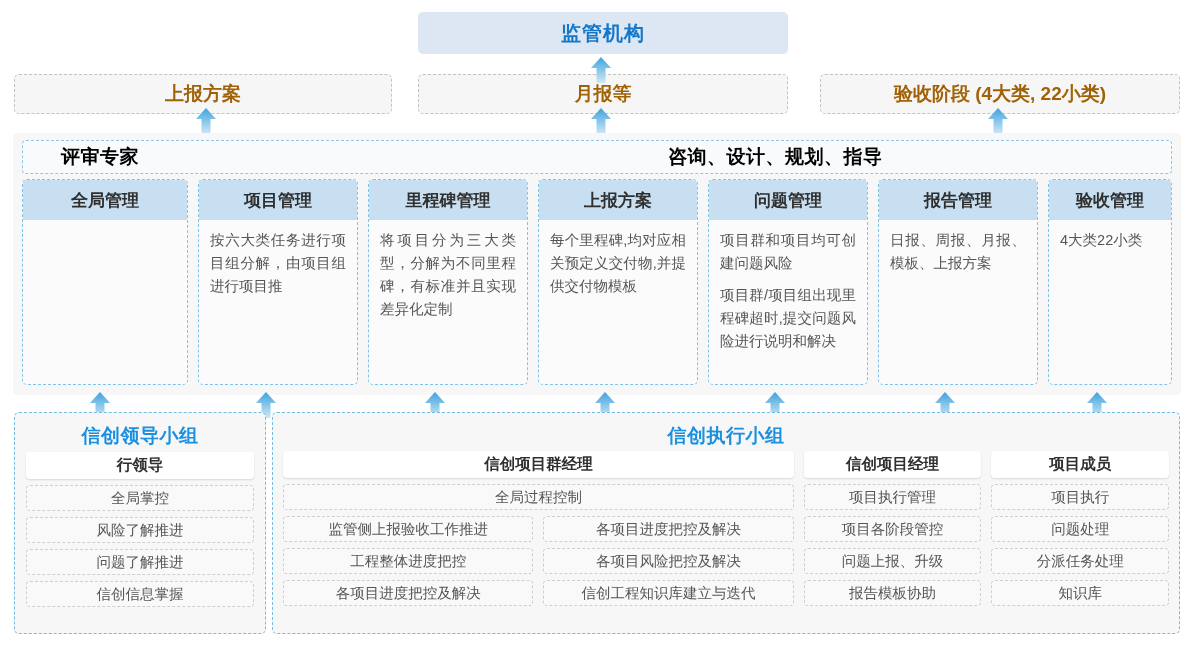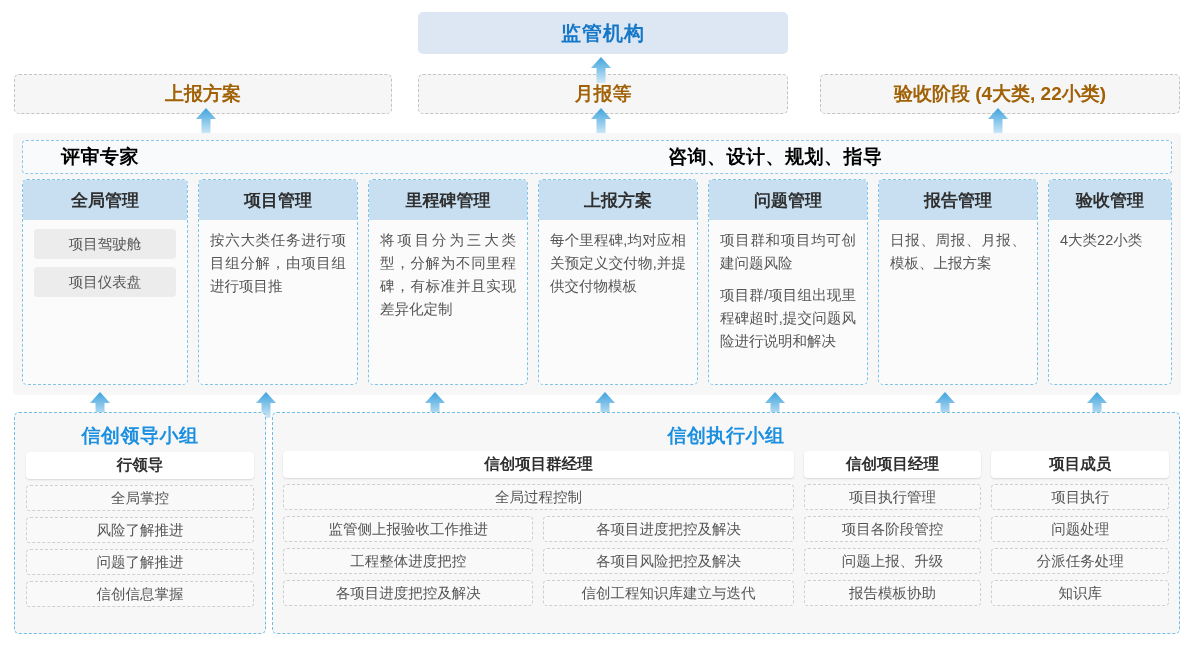--- a/index.html
+++ b/index.html
@@ -155,24 +155,20 @@
   </div>
 
   <div class="mid-section">
     <div class="mid-header">
       <span class="lbl lbl-left">评审专家</span>
       <span class="lbl lbl-mid">咨询、设计、规划、指导</span>
     </div>
 
     <div class="col" style="left:9px;   width:166px;">
       <div class="col-head">全局管理</div>
-      <div class="col-body">
-        <div class="chip">项目驾驶舱</div>
-        <div class="chip">项目仪表盘</div>
-      </div>
     </div>
 
     <div class="col" style="left:185px; width:160px;">
       <div class="col-head">项目管理</div>
       <div class="col-body">
         <p>按六大类任务进行项目组分解，由项目组进行项目推</p>
       </div>
     </div>
 
     <div class="col" style="left:355px; width:160px;">

